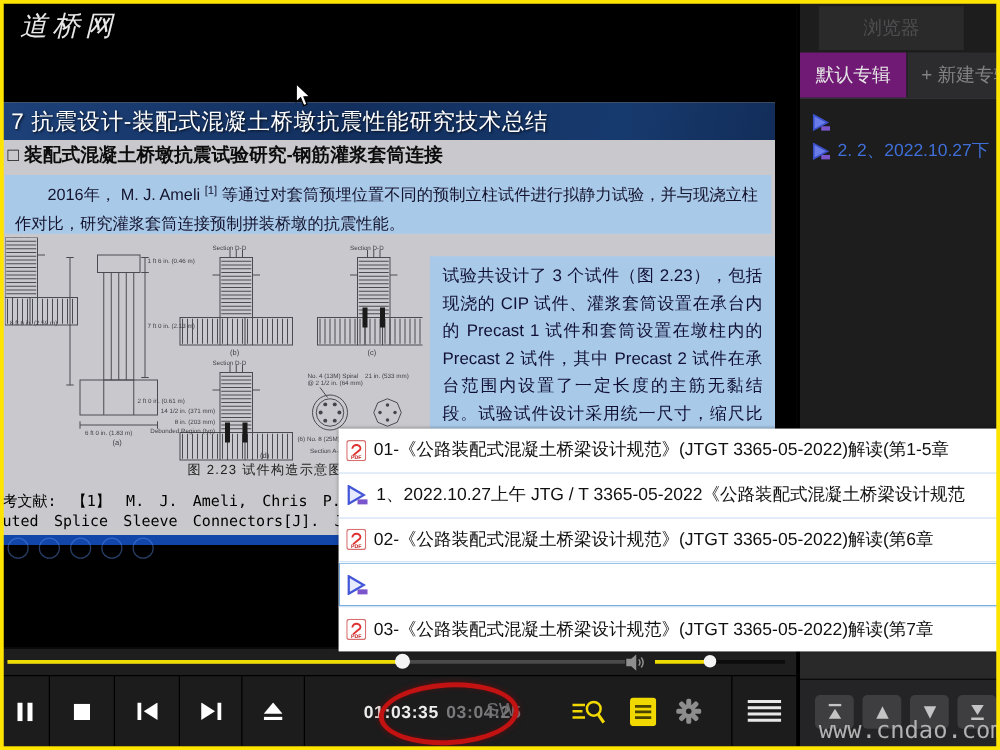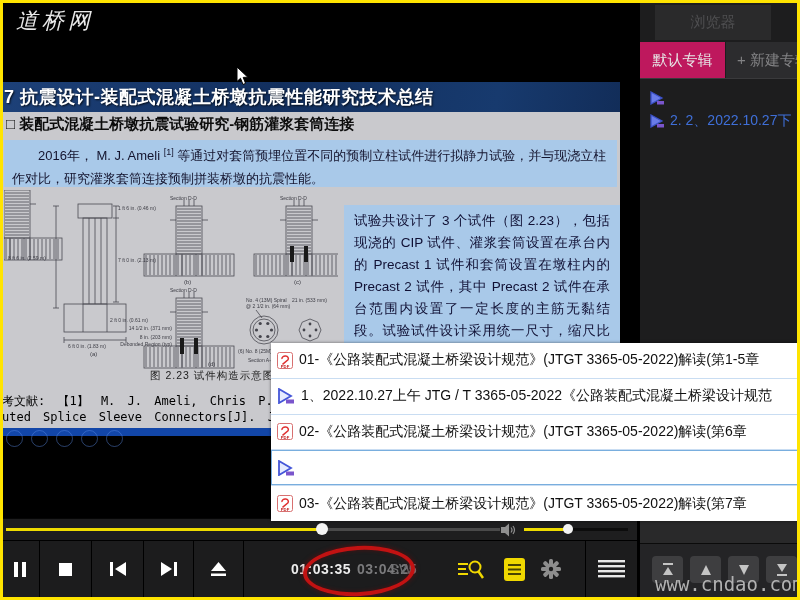--- a/index.html
+++ b/index.html
@@ -7,21 +7,21 @@
   .stage{position:relative;width:800px;height:600px;background:#000;overflow:hidden;}
   .frame{position:absolute;inset:0;border:3px solid #ffe400;pointer-events:none;z-index:99;}
 
   
   .video-area{position:absolute;left:0;top:0;width:637px;height:518px;background:#000;}
   .logo{position:absolute;left:16px;top:6px;color:#e8e8e8;font:italic 22px "DejaVu Serif",serif;letter-spacing:4px;}
 
   .slide{position:absolute;left:0;top:82px;width:620px;height:346px;background:#c9c9cd;}
   .slide-title{position:absolute;left:0;top:0;width:100%;height:30px;box-sizing:border-box;
     background:linear-gradient(100deg,#1d4179 0%,#122f5e 45%,#173a6e 80%,#122d59 100%);
-    color:#fff;font-weight:bold;font-size:18px;line-height:30px;padding-left:4px;letter-spacing:.5px;
+    color:#fff;font-weight:normal;font-size:18px;line-height:30px;padding-left:9px;letter-spacing:.5px;
     text-shadow:1px 1px 2px rgba(0,0,0,.8);white-space:nowrap;overflow:hidden;}
   .slide-body{position:absolute;left:0;top:30px;right:0;bottom:0;overflow:hidden;padding-left:16px;}
   .sec-head{position:absolute;left:6px;top:3px;font-size:15px;font-weight:bold;color:#0c0c0c;white-space:nowrap;}
   .para{position:absolute;left:4px;top:28px;width:613px;height:47px;background:#a9c9e9;color:#14142e;
     font-size:13px;line-height:23px;padding:1px 8px;box-sizing:border-box;overflow:hidden;}
   .para sup{font-size:9px;}
   .figure{position:absolute;left:4px;top:78px;width:334px;height:180px;}
   .figure text{font-size:5px;fill:#3c3c44;font-family:"Liberation Sans",sans-serif;}
   .figure text.lab{font-size:6px;}
   .fig-caption{position:absolute;left:150px;top:257px;font-size:10.5px;color:#222;letter-spacing:1px;}
@@ -51,21 +51,21 @@
   .codec{position:absolute;top:19px;font-size:15px;color:#6f6f71;}
   .redellipse{position:absolute;left:303px;top:546px;width:104px;height:42px;border:4px solid #c21212;border-radius:50%;
     transform:rotate(-3deg);z-index:60;box-shadow:0 0 5px rgba(150,0,0,.55), inset 0 0 4px rgba(150,0,0,.4);pointer-events:none;}
 
   
   .sidebar{position:absolute;left:637px;top:0;width:163px;height:600px;background:#1d1d1e;border-left:3px solid #000;box-sizing:border-box;}
   .browser-btn{position:absolute;left:15px;top:5px;width:116px;height:35px;background:#2a2a2b;color:#4e4e50;
     font-size:15px;display:flex;align-items:center;justify-content:center;cursor:pointer;}
   .tabs{position:absolute;left:0;top:42px;width:100%;height:37px;border-bottom:1px solid #3a3a3c;box-sizing:border-box;}
   .tab{position:absolute;top:0;height:36px;display:flex;align-items:center;justify-content:center;font-size:15px;cursor:pointer;white-space:nowrap;overflow:hidden;}
-  .tab.active{left:0;width:85px;background:#be185d;color:#e6e6e6;}
+  .tab.active{left:0;width:85px;background:#701a75;color:#e6e6e6;}
   .tab.inactive{left:86px;width:95px;background:#2c2c2e;color:#828284;}
   .plist-row{position:absolute;left:0;width:100%;height:23px;display:flex;align-items:center;gap:5px;padding-left:9px;box-sizing:border-box;
     font-size:14px;white-space:nowrap;overflow:hidden;cursor:pointer;}
   .side-strip{position:absolute;left:0;top:512px;width:100%;height:31px;background:#29292a;}
   .side-toolbar{position:absolute;left:0;top:543px;width:100%;height:57px;background:#242426;border-top:1px solid #0b0b0b;box-sizing:border-box;}
   .sq-btn{position:absolute;top:12px;width:31px;height:27px;background:#3e3e40;border-radius:4px;
     display:flex;align-items:center;justify-content:center;cursor:pointer;}
   .watermark{position:absolute;left:655px;top:573px;z-index:50;color:#b2b2b2;
     font-family:"DejaVu Sans Mono",monospace;font-size:19px;letter-spacing:0;pointer-events:none;}
 

